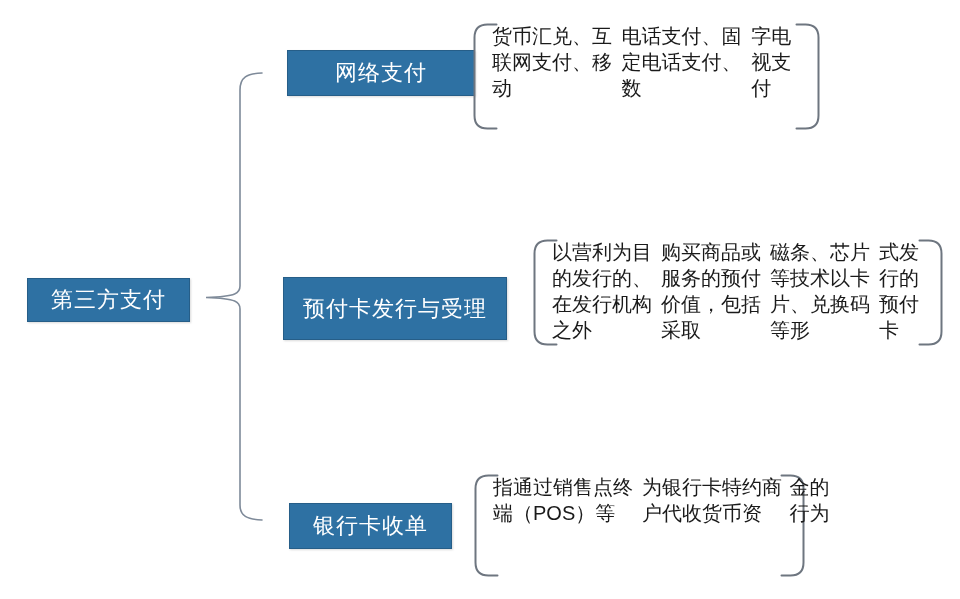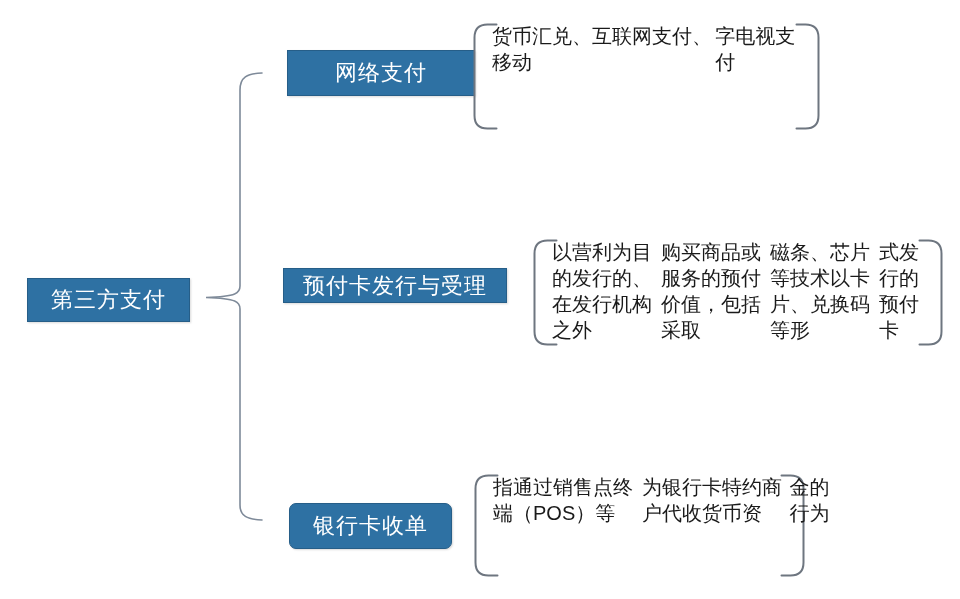--- a/index.html
+++ b/index.html
@@ -31,22 +31,22 @@
     background: var(--node-fill, #2E71A3);
     border: 1px solid var(--node-border, #265E88);
     color: var(--node-text, #ffffff);
     font-size: 22px;
     letter-spacing: 1px;
     box-sizing: border-box;
     box-shadow: 1px 1px 2px rgba(0,0,0,0.15);
   }
   .root-node   { left: 27px;  top: 278px; width: 163px; height: 44px; text-align: right; }
   .branch-1    { left: 287px; top: 50px;  width: 188px; height: 46px; }
-  .branch-2    { left: 283px; top: 268px; width: 224px; height: 35px; }
-  .branch-3    { left: 289px; top: 503px; width: 163px; height: 46px; border-radius: 7px; }
+  .branch-2    { left: 283px; top: 277px; width: 224px; height: 63px; }
+  .branch-3    { left: 289px; top: 503px; width: 163px; height: 46px; }
 
   .desc {
     position: absolute;
     box-sizing: border-box;
   }
   .desc-1 { left: 473px; top: 23px;  width: 347px; height: 107px; }
   .desc-2 { left: 533px; top: 239px; width: 410px; height: 107px; }
   .desc-3 { left: 474px; top: 474px; width: 380px; height: 103px; }
 
   .bracket-svg {
@@ -95,20 +95,21 @@
 
   <div class="node branch-3">银行卡收单</div>
 
   <div class="desc desc-1">
     <svg class="bracket-svg" width="347" height="107">
       <path class="bracket-path" d="M 23.5 1.5 L 14.5 1.5 Q 1.5 1.5 1.5 14.5 L 1.5 92.5 Q 1.5 105.5 14.5 105.5 L 23.5 105.5"></path>
       <path class="bracket-path" d="M 323.5 1.5 L 332.5 1.5 Q 345.5 1.5 345.5 14.5 L 345.5 92.5 Q 345.5 105.5 332.5 105.5 L 323.5 105.5"></path>
     </svg>
     <div class="desc-text">
       <div>货币汇兑、互联网支付、移动</div>
+      <div>电话支付、固定电话支付、数</div>
       <div>字电视支付</div>
     </div>
   </div>
 
   <div class="desc desc-2">
     <svg class="bracket-svg" width="410" height="107">
       <path class="bracket-path" d="M 23.5 1.5 L 14.5 1.5 Q 1.5 1.5 1.5 14.5 L 1.5 92.5 Q 1.5 105.5 14.5 105.5 L 23.5 105.5"></path>
       <path class="bracket-path" d="M 386.5 1.5 L 395.5 1.5 Q 408.5 1.5 408.5 14.5 L 408.5 92.5 Q 408.5 105.5 395.5 105.5 L 386.5 105.5"></path>
     </svg>
     <div class="desc-text">

